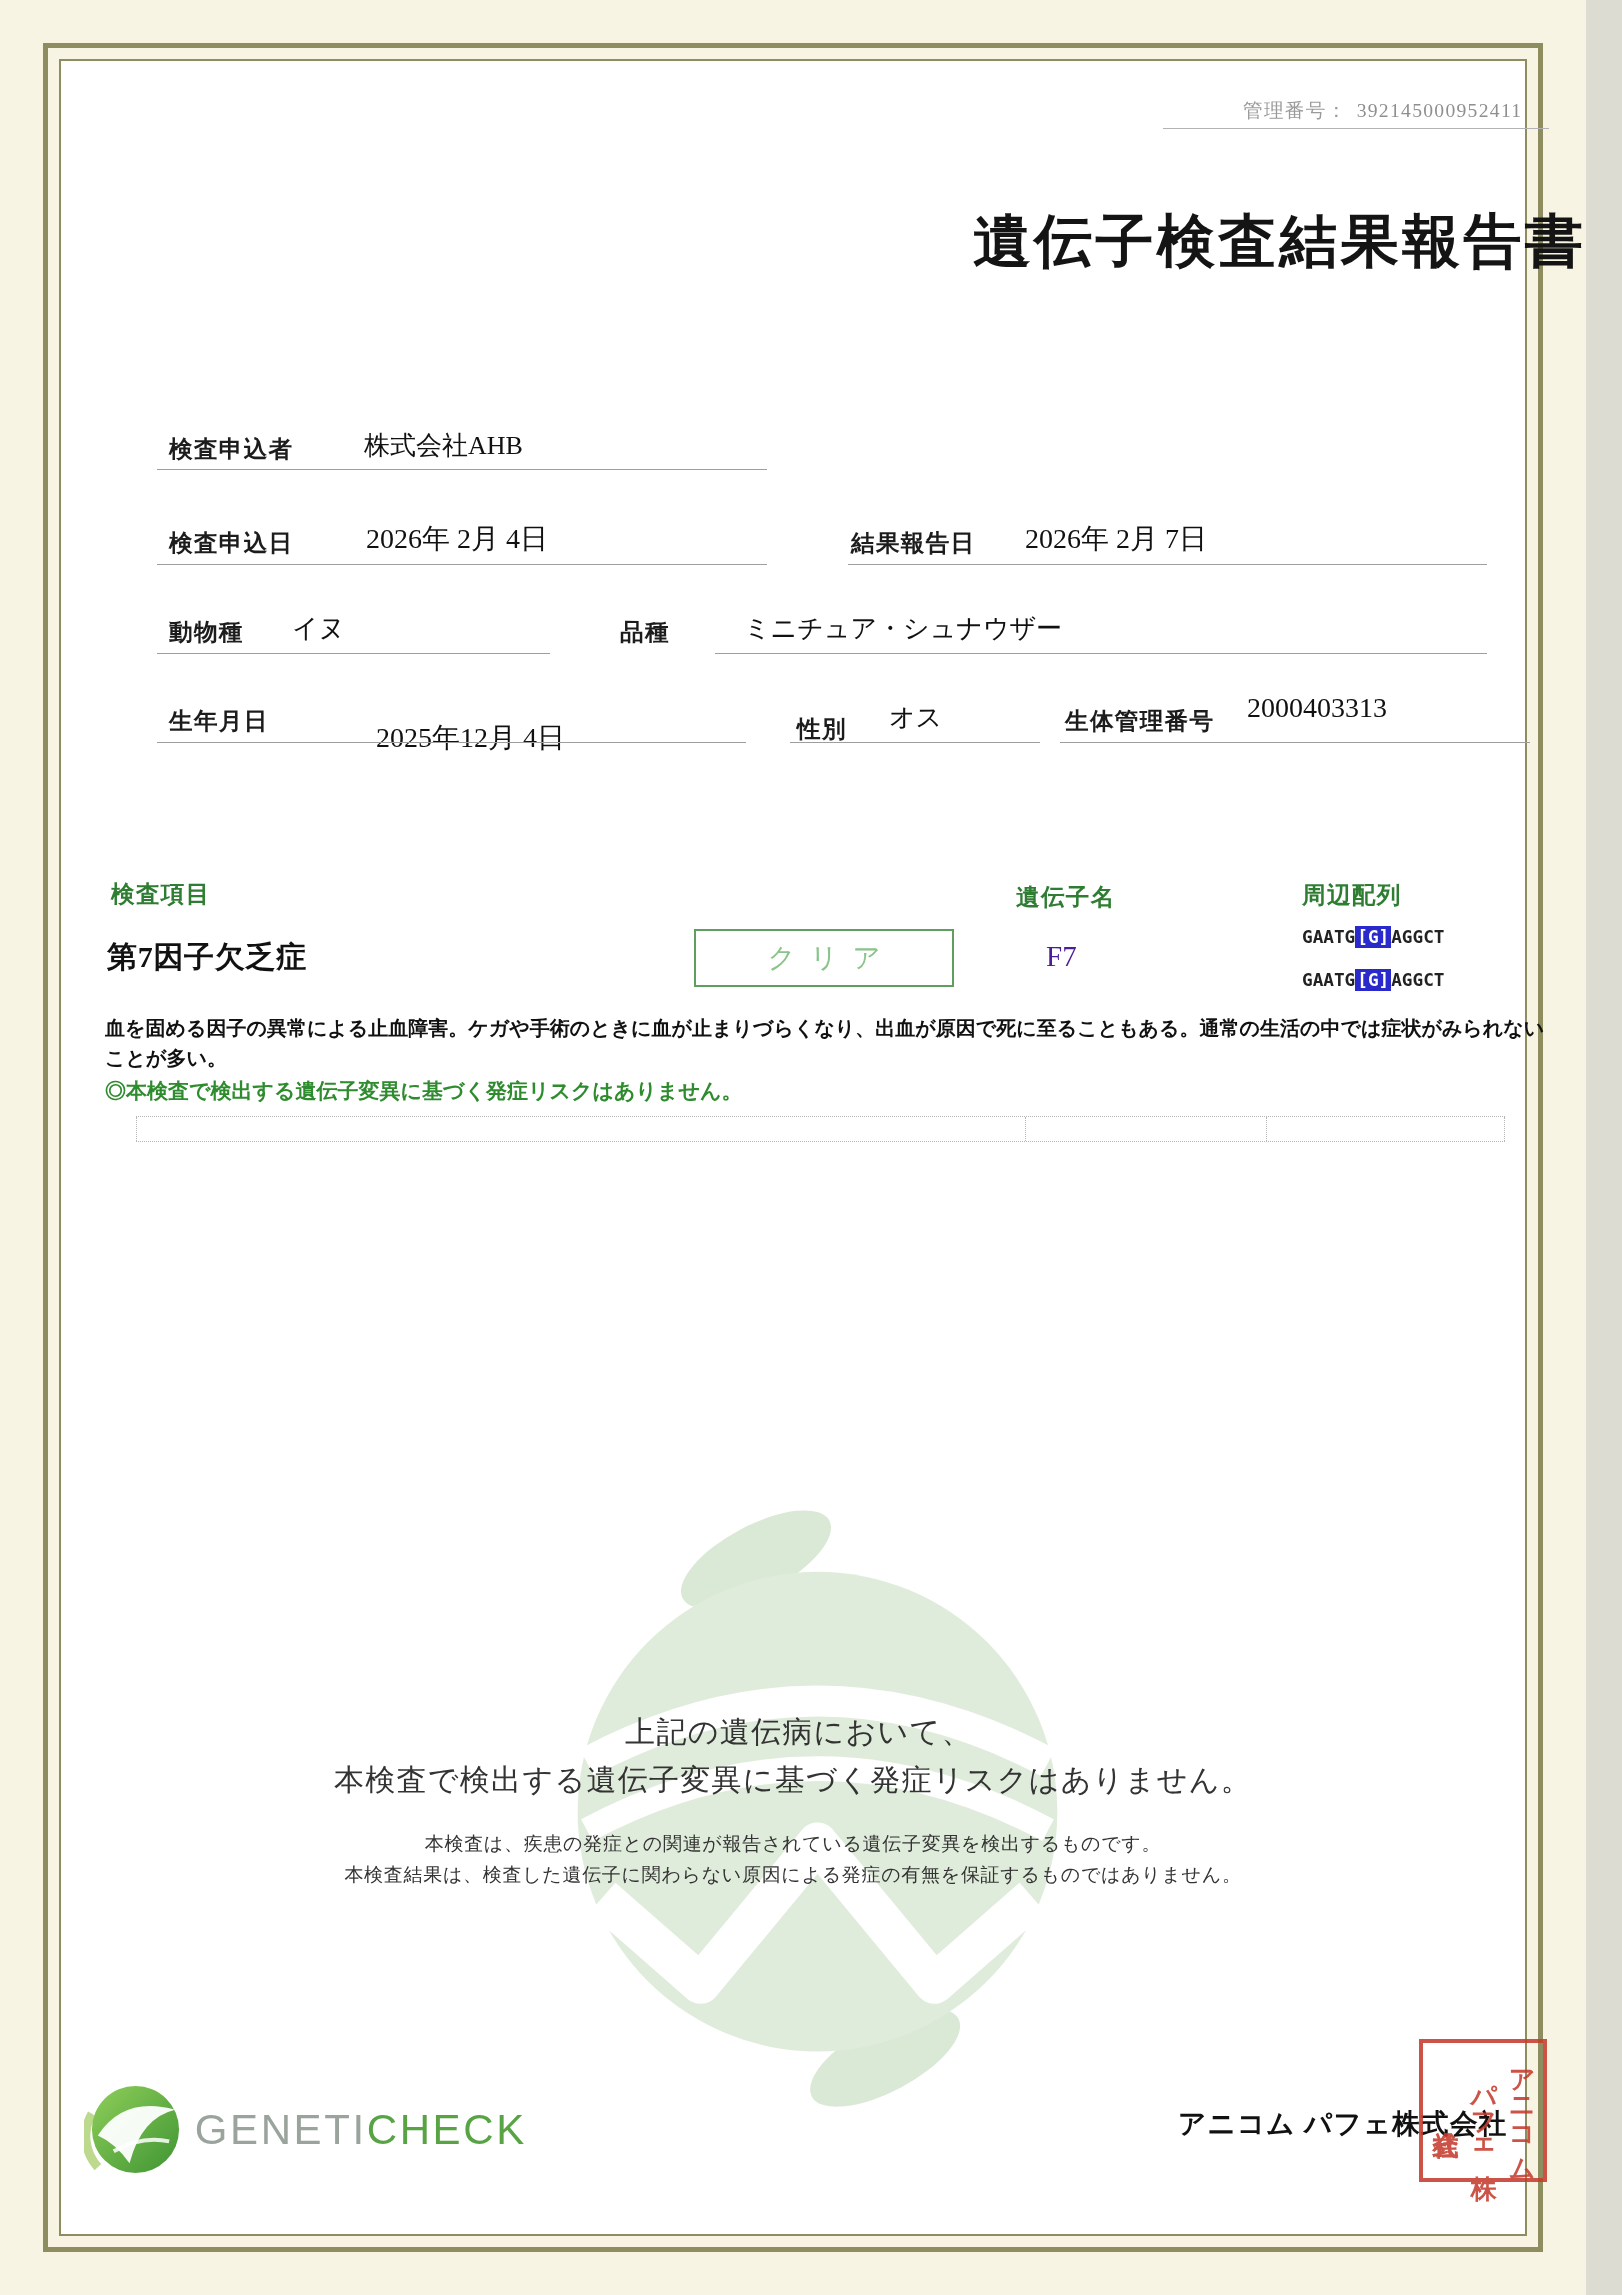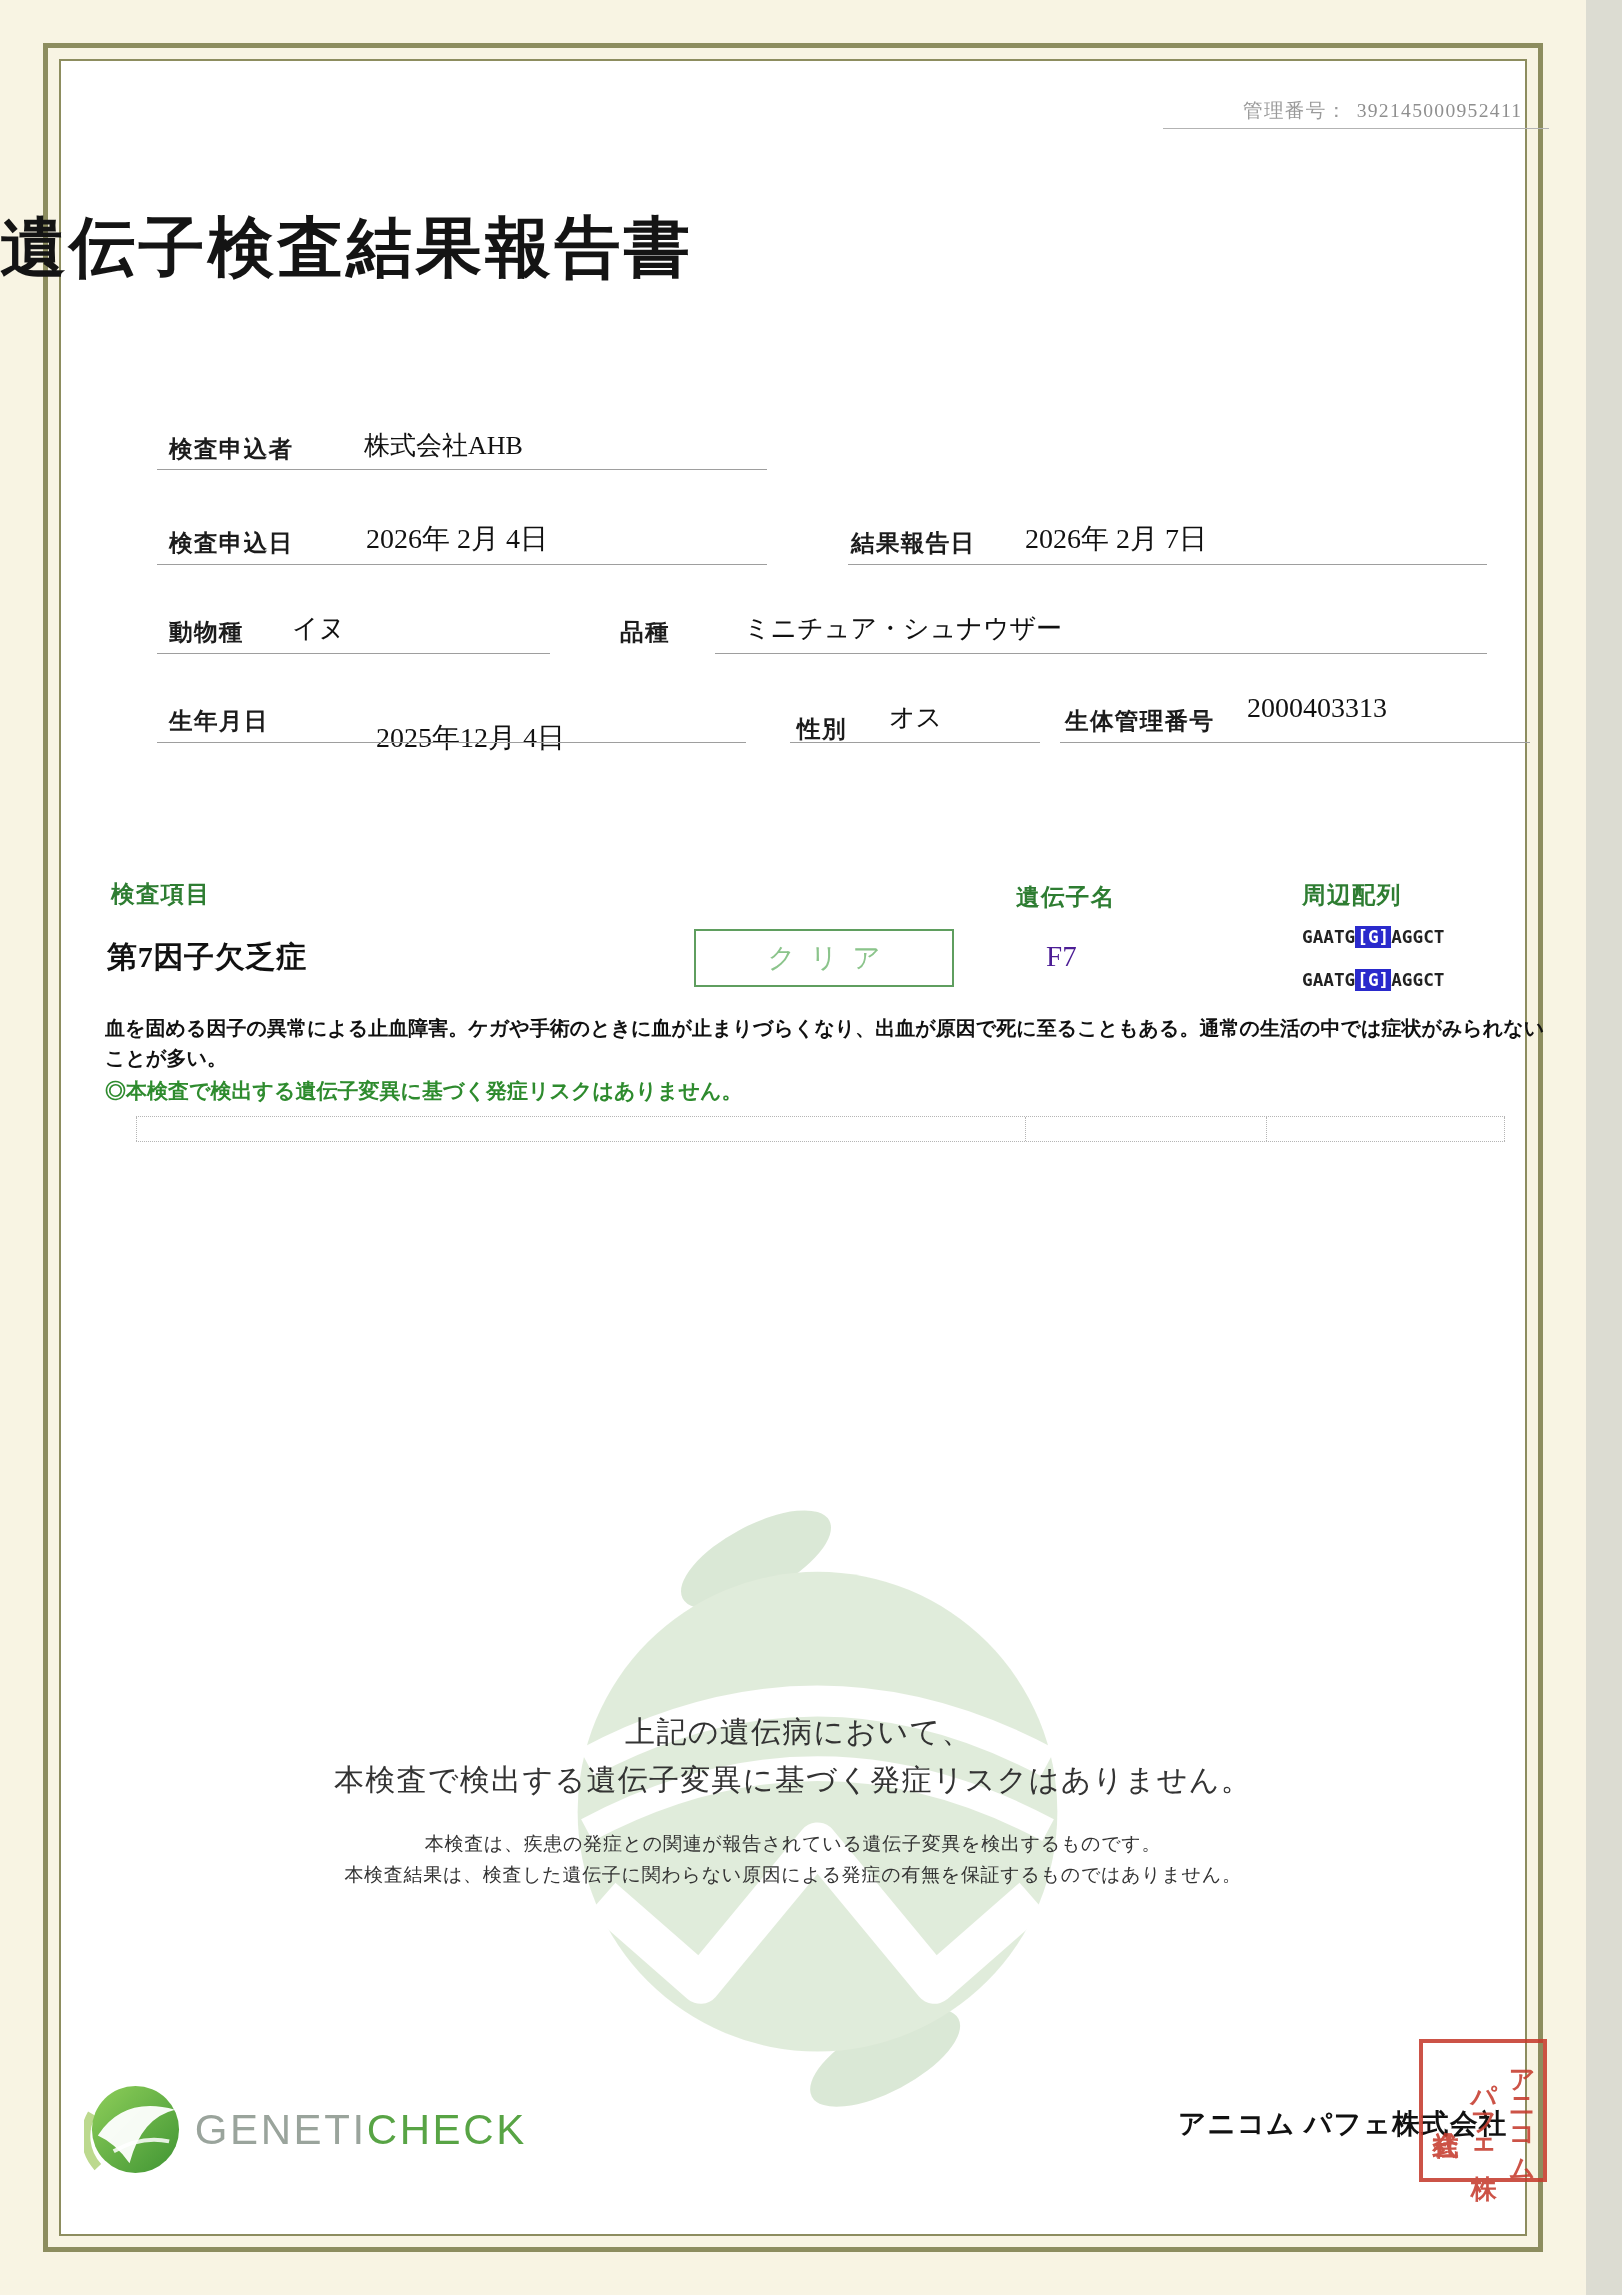--- a/index.html
+++ b/index.html
@@ -19,21 +19,21 @@
 
   
   .mgmt { font-size:19.6px; color:#9a9a9a; letter-spacing:1.3px; font-family:"Liberation Serif", serif; }
   .mgmt .num { color:#8f8f8f; margin-left:9.2px; }
   .ul { position:absolute; z-index:2; height:0; border-bottom:1.3px solid #9e9e9e; }
   .ul-light { border-bottom-color:#b3b3b3; }
 
   
   .title {
     position:absolute; z-index:2; left:0; right:0; top:203px;
-    text-align:left; font-size:66px; font-weight:600;
+    text-align:right; font-size:58px; font-weight:600;
     letter-spacing:3.3px; color:#141414;
     font-family:"Liberation Serif", serif;
   }
 
   .lab { font-weight:bold; font-size:23.6px; color:#1c1c1c; letter-spacing:1.3px; }
   .val { font-size:26px; color:#111; }
   .val-lg { font-size:28px; color:#111; }
 
   .green-h { font-weight:bold; font-size:23.6px; color:#2e7d32; letter-spacing:1.3px; }
 

